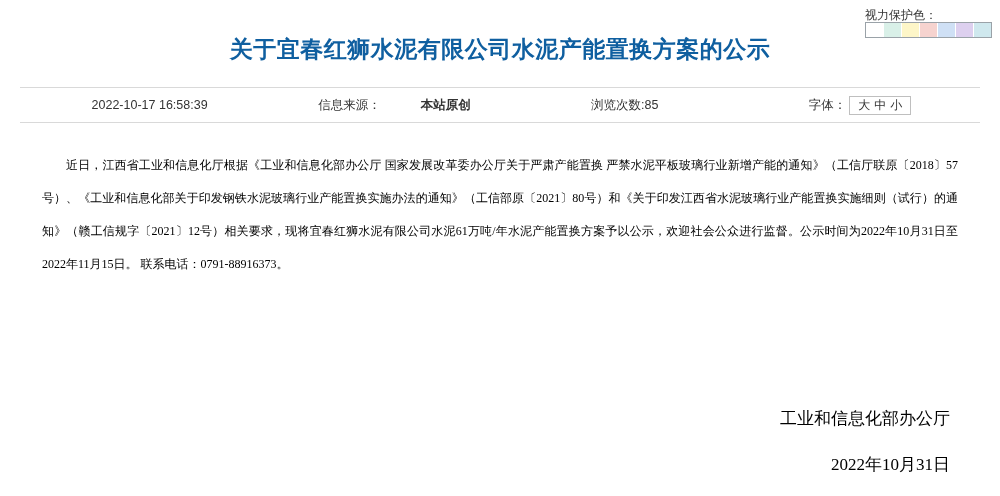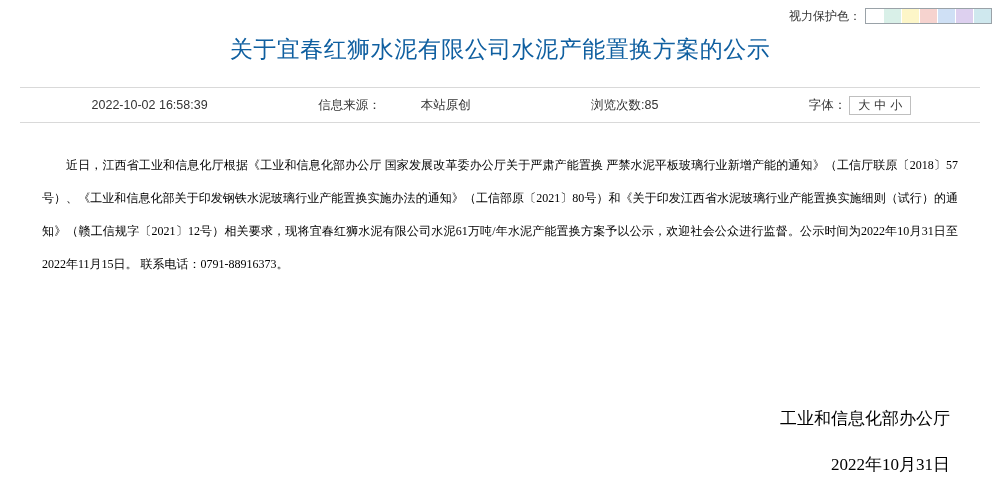--- a/index.html
+++ b/index.html
@@ -15,24 +15,24 @@
     position: relative;
     overflow: hidden;
   }
 
   
   .eye-bar {
     position: absolute;
     top: 8px;
     right: 8px;
     display: flex;
-    align-items: center;
     font-size: 12px;
     font-family: Liberation Serif, serif;
     color: #333;
+    flex-direction: column;
   }
   .eye-bar .label {
     margin-right: 4px;
     line-height: 14px;
   }
   .swatches {
     display: flex;
     border: 1px solid #9aa2a8;
   }
   .swatches span {
@@ -40,21 +40,21 @@
     width: 17px;
     height: 14px;
     border-right: 1px solid #ffffff;
   }
   .swatches span:last-child { border-right: none; }
 
   
   .title {
     text-align: center;
     font-size: 23px;
-    font-weight: normal;
+    font-weight: bold;
     color: #0f5fa0;
     padding-top: 34px;
     letter-spacing: 0.5px;
     font-family: "Liberation Serif", serif;
   }
 
   
   .meta-wrap {
     margin: 22px 20px 0 20px;
     border-top: 1px solid #d9d9d9;
@@ -69,21 +69,21 @@
     font-family: "Liberation Sans", sans-serif;
     color: #333333;
   }
   .meta > div {
     text-align: center;
   }
   .meta-date   { width: 27%; }
   .meta-source { width: 24%; }
   .meta-views  { width: 24%; }
   .meta-font   { width: 25%; }
-  .meta-source b { font-weight: normal; margin-left: 40px; }
+  .meta-source b { font-weight: bold; margin-left: 40px; }
   .font-box {
     display: inline-block;
     border: 1px solid #bfbfbf;
     padding: 0 6px;
     line-height: 17px;
     margin-left: 3px;
     font-size: 12px;
     background: #fff;
   }
   .font-box .fz { padding: 0 2px; cursor: pointer; }
@@ -128,21 +128,21 @@
     <span style="background:#cfe0f5"></span>
     <span style="background:#ddd0ef"></span>
     <span style="background:#cfe8ee"></span>
   </span>
 </div>
 
 <div class="title">关于宜春红狮水泥有限公司水泥产能置换方案的公示</div>
 
 <div class="meta-wrap">
   <div class="meta">
-    <div class="meta-date">2022-10-02 16:58:39</div>
+    <div class="meta-date">2022-10-17 16:58:39</div>
     <div class="meta-source">
       <span>信息来源：</span><b>本站原创</b>
     </div>
     <div class="meta-views">
       <span>浏览次数:</span><span>85</span>
     </div>
     <div class="meta-font">
       <span>字体：</span><span class="font-box"><span class="fz">大</span><span class="fz">中</span><span class="fz">小</span></span>
     </div>
   </div>

